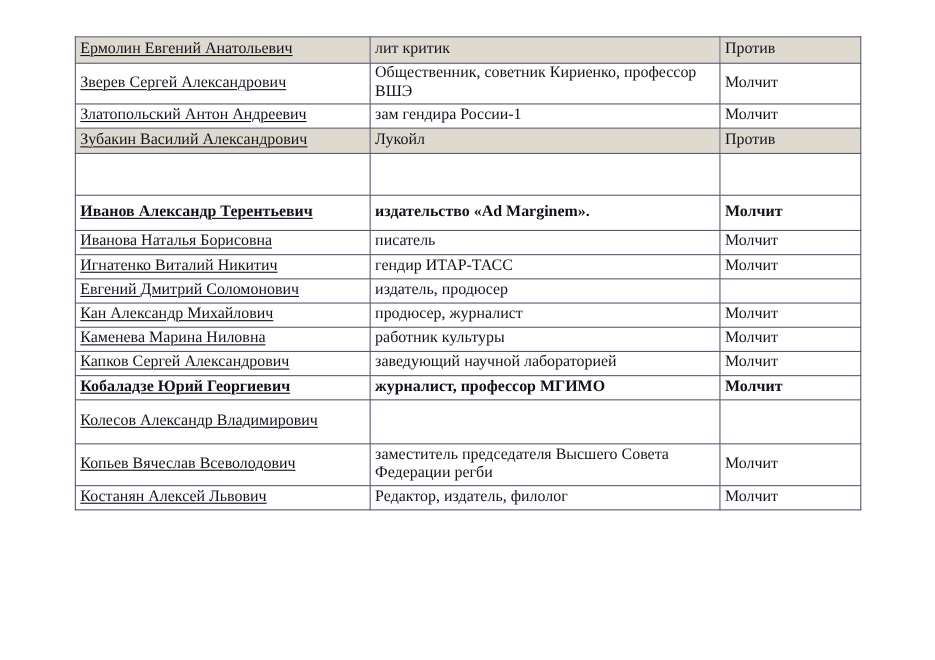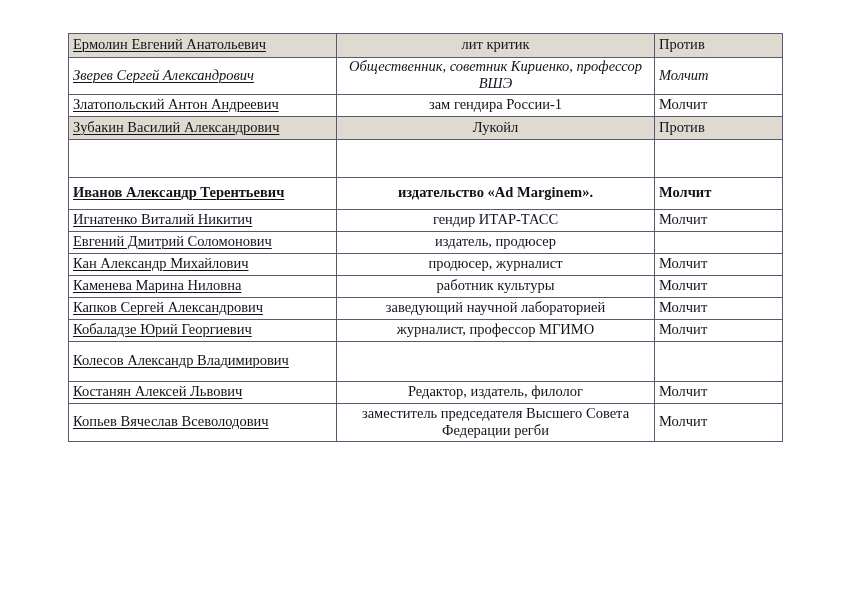--- a/index.html
+++ b/index.html
@@ -42,21 +42,21 @@
 
   td.name-cell {
     padding-left: 6px;
   }
   td.name-cell .nm {
     text-decoration: underline;
     text-decoration-thickness: 1px;
     text-underline-offset: 2px;
     display: inline;
   }
-  td.desc-cell { padding-left: 5px; text-align: center; }
+  td.desc-cell { padding-left: 5px; }
   td.stat-cell { padding-left: 6px; margin-left: 16px; }
 
   tr.shaded td { background: #dedad0; }
   tr.plain td { background: #ffffff; }
 </style>
 </head>
 <body>
 
 <div id="page">
   <table class="doc-table">
@@ -64,21 +64,21 @@
       <col class="c-name">
       <col class="c-desc">
       <col class="c-stat">
     </colgroup>
     <tbody id="table-body">
         <tr class="shaded" style="height: 24px;">
           <td class="name-cell"><span class="nm">Ермолин Евгений Анатольевич</span></td>
           <td class="desc-cell"><span>лит критик</span></td>
           <td class="stat-cell"><span>Против</span></td>
         </tr>
-        <tr class="plain" style="height: 36px; font-style: italic;">
+        <tr class="plain" style="height: 36px;">
           <td class="name-cell"><span class="nm">Зверев Сергей Александрович</span></td>
           <td class="desc-cell"><span>Общественник, советник Кириенко, профессор ВШЭ</span></td>
           <td class="stat-cell"><span>Молчит</span></td>
         </tr>
         <tr class="plain" style="height: 22px;">
           <td class="name-cell"><span class="nm">Златопольский Антон Андреевич</span></td>
           <td class="desc-cell"><span>зам гендира России-1</span></td>
           <td class="stat-cell"><span>Молчит</span></td>
         </tr>
         <tr class="shaded" style="height: 23px;">
@@ -87,20 +87,25 @@
           <td class="stat-cell"><span>Против</span></td>
         </tr>
         <tr class="plain" style="height: 38px;">
           <td class="name-cell"></td>
           <td class="desc-cell"></td>
           <td class="stat-cell"></td>
         </tr>
         <tr class="plain" style="height: 32px; font-weight: bold;">
           <td class="name-cell"><span class="nm">Иванов Александр Терентьевич</span></td>
           <td class="desc-cell"><span>издательство «Ad Marginem».</span></td>
+          <td class="stat-cell"><span>Молчит</span></td>
+        </tr>
+        <tr class="plain" style="height: 22px;">
+          <td class="name-cell"><span class="nm">Иванова Наталья Борисовна</span></td>
+          <td class="desc-cell"><span>писатель</span></td>
           <td class="stat-cell"><span>Молчит</span></td>
         </tr>
         <tr class="plain" style="height: 22px;">
           <td class="name-cell"><span class="nm">Игнатенко Виталий Никитич</span></td>
           <td class="desc-cell"><span>гендир ИТАР-ТАСС</span></td>
           <td class="stat-cell"><span>Молчит</span></td>
         </tr>
         <tr class="plain" style="height: 22px;">
           <td class="name-cell"><span class="nm">Евгений Дмитрий Соломонович</span></td>
           <td class="desc-cell"><span>издатель, продюсер</span></td>
@@ -114,35 +119,35 @@
         <tr class="plain" style="height: 22px;">
           <td class="name-cell"><span class="nm">Каменева Марина Ниловна</span></td>
           <td class="desc-cell"><span>работник культуры</span></td>
           <td class="stat-cell"><span>Молчит</span></td>
         </tr>
         <tr class="plain" style="height: 22px;">
           <td class="name-cell"><span class="nm">Капков Сергей Александрович</span></td>
           <td class="desc-cell"><span>заведующий научной лабораторией</span></td>
           <td class="stat-cell"><span>Молчит</span></td>
         </tr>
-        <tr class="plain" style="height: 22px;">
+        <tr class="plain" style="height: 22px; font-weight: bold;">
           <td class="name-cell"><span class="nm">Кобаладзе Юрий Георгиевич</span></td>
           <td class="desc-cell"><span>журналист, профессор МГИМО</span></td>
           <td class="stat-cell"><span>Молчит</span></td>
         </tr>
         <tr class="plain" style="height: 40px;">
           <td class="name-cell"><span class="nm">Колесов Александр Владимирович</span></td>
           <td class="desc-cell"></td>
           <td class="stat-cell"></td>
         </tr>
+        <tr class="plain" style="height: 38px;">
+          <td class="name-cell"><span class="nm">Копьев Вячеслав Всеволодович</span></td>
+          <td class="desc-cell"><span>заместитель председателя Высшего Совета Федерации регби</span></td>
+          <td class="stat-cell"><span>Молчит</span></td>
+        </tr>
         <tr class="plain" style="height: 22px;">
           <td class="name-cell"><span class="nm">Костанян Алексей Львович</span></td>
           <td class="desc-cell"><span>Редактор, издатель, филолог</span></td>
-          <td class="stat-cell"><span>Молчит</span></td>
-        </tr>
-        <tr class="plain" style="height: 38px;">
-          <td class="name-cell"><span class="nm">Копьев Вячеслав Всеволодович</span></td>
-          <td class="desc-cell"><span>заместитель председателя Высшего Совета Федерации регби</span></td>
           <td class="stat-cell"><span>Молчит</span></td>
         </tr>
       </tbody>
   </table>
 </div>
 
 </body></html>

